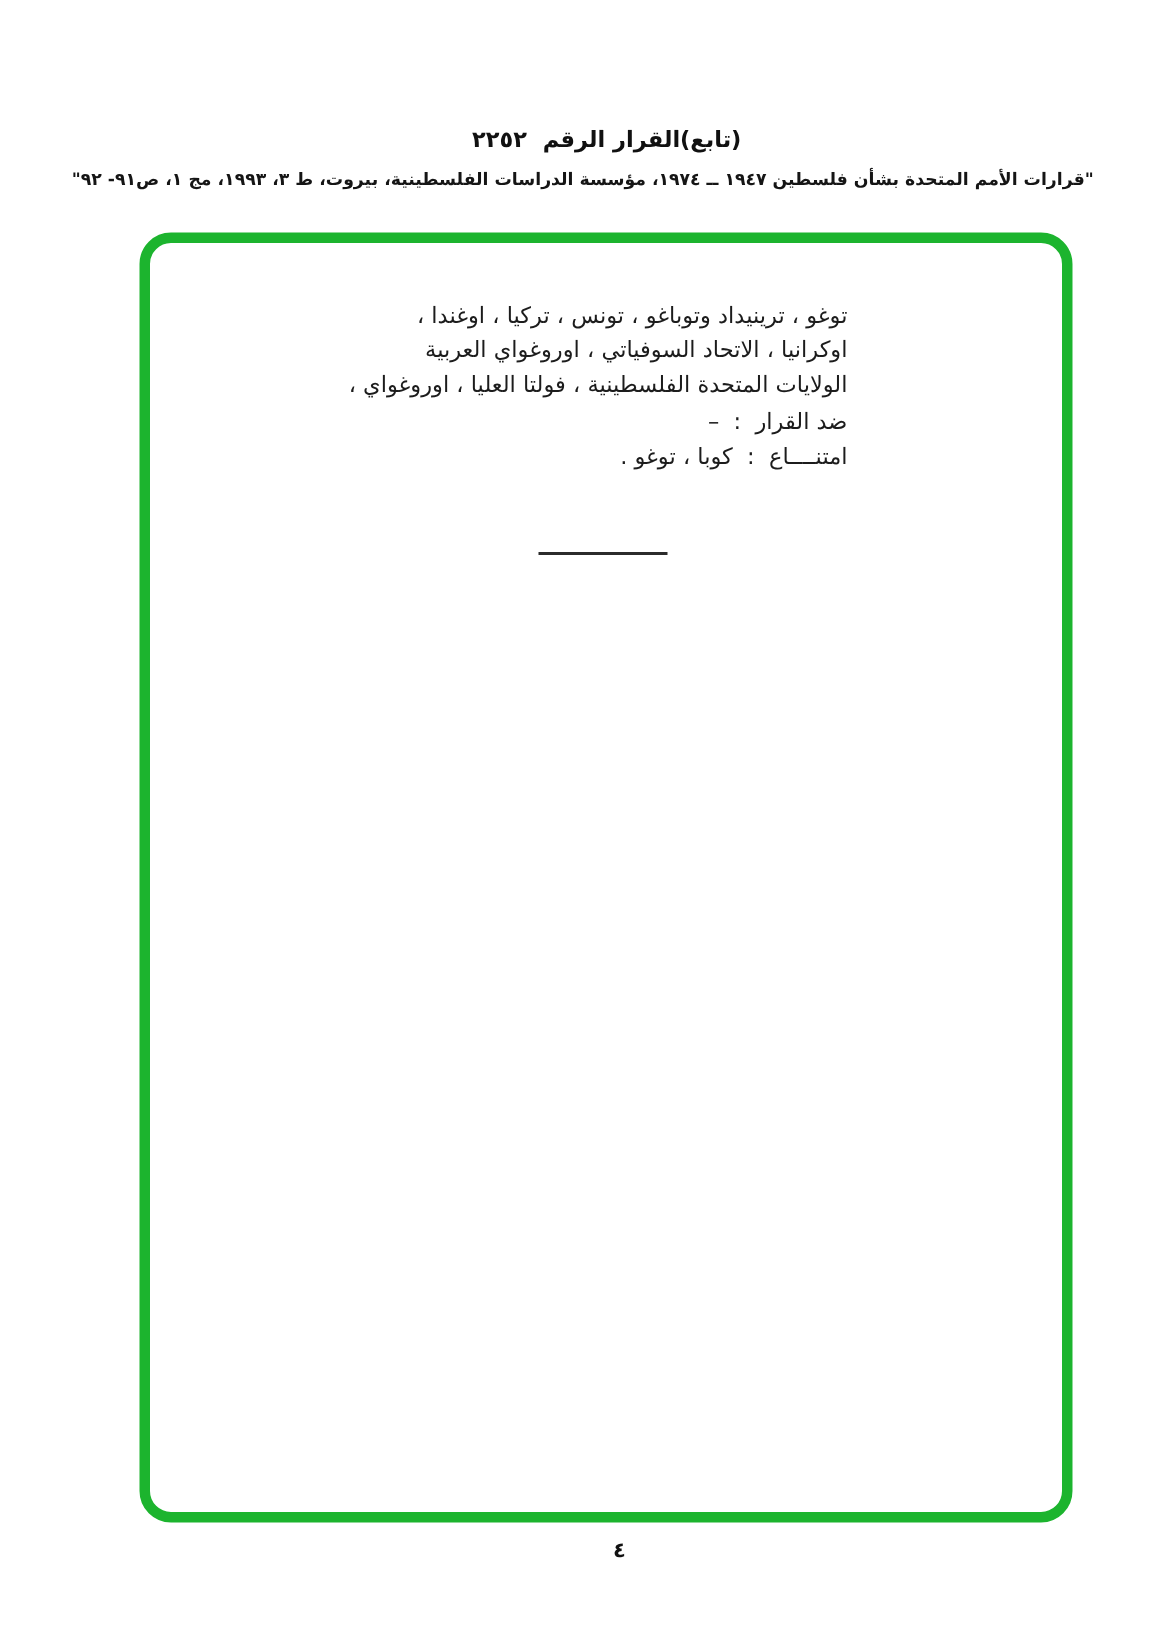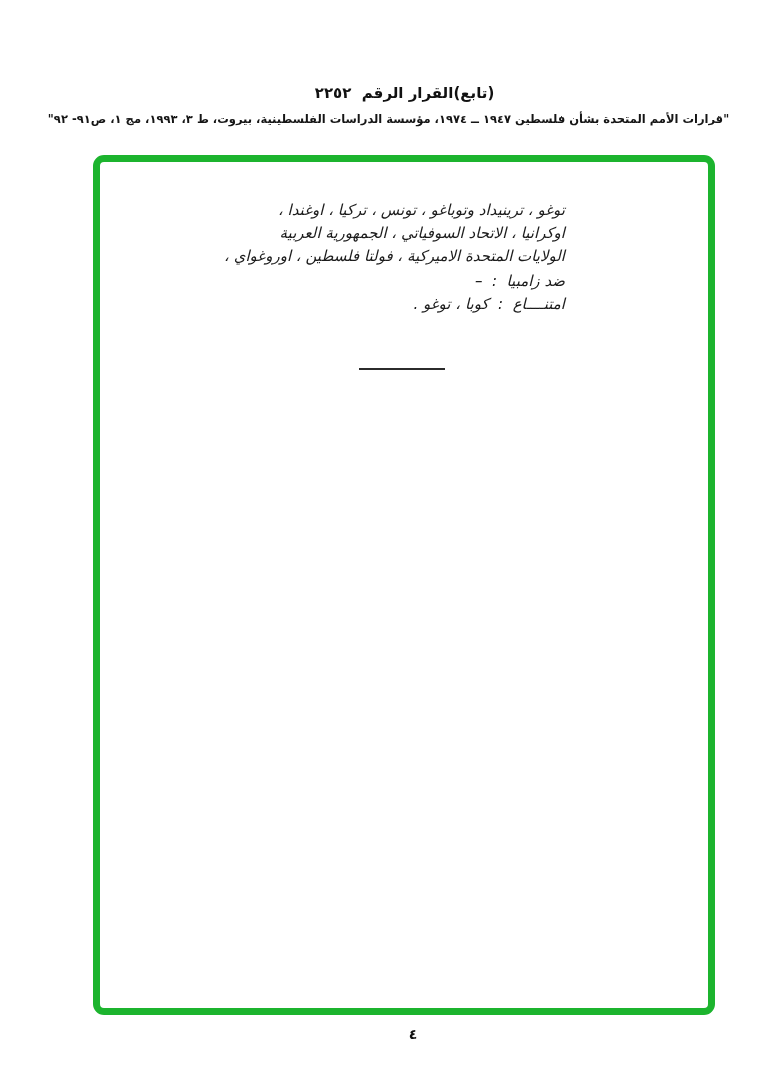--- a/index.html
+++ b/index.html
@@ -25,24 +25,23 @@
     direction: rtl; text-align: center;
     font-size: 11.5px; font-weight: bold; color: #151515;
     white-space: pre;
   }
 
   
   .frame {
     position: absolute; left: 93px; top: 155px;
     width: 622px; height: 860px;
     border: 7px solid #1cb42e;
-    border-radius: 11px;
+    border-radius: 21px;
     box-sizing: border-box;
     background: #ffffff;
-    font-style: italic;
   }
 
   
   .textblock {
     position: absolute; left: 205px; top: 192px; width: 353px;
     direction: rtl; text-align: right;
     font-size: 15px; line-height: 23.2px;
     color: #1c1c1c;
   }
   .line { white-space: pre; }
@@ -68,23 +67,23 @@
 <div class="page">
 
   <div class="title">(تابع)القرار الرقم  ٢٢٥٢</div>
 
   <div class="citation">"قرارات الأمم المتحدة بشأن فلسطين ١٩٤٧ ــ ١٩٧٤، مؤسسة الدراسات الفلسطينية، بيروت، ط ٣، ١٩٩٣، مج ١، ص٩١- ٩٢"</div>
 
   <div class="frame" style="border-color: rgb(28, 180, 46);">
 
     <div class="textblock" style="left: 112px; top: 37px; position: absolute;">
       <div class="line">توغو ، ترينيداد وتوباغو ، تونس ، تركيا ، اوغندا ،</div>
-      <div class="line">اوكرانيا ، الاتحاد السوفياتي ، الجمهورية العربية</div>
-      <div class="line">الولايات المتحدة الاميركية ، فولتا فلسطين ، اوروغواي ،</div>
-      <div class="line vote-line">ضد زامبيا  :  –</div>
+      <div class="line">اوكرانيا ، الاتحاد السوفياتي ، اوروغواي العربية</div>
+      <div class="line">الولايات المتحدة الفلسطينية ، فولتا العليا ، اوروغواي ،</div>
+      <div class="line vote-line">ضد القرار  :  –</div>
       <div class="line">امتنــــاع  :  كوبا ، توغو .</div>
     </div>
 
     <div class="divider" style="left: 259px; top: 206px; position: absolute;"></div>
 
   </div>
 
   <div class="pagenum">٤</div>
 
 </div>

